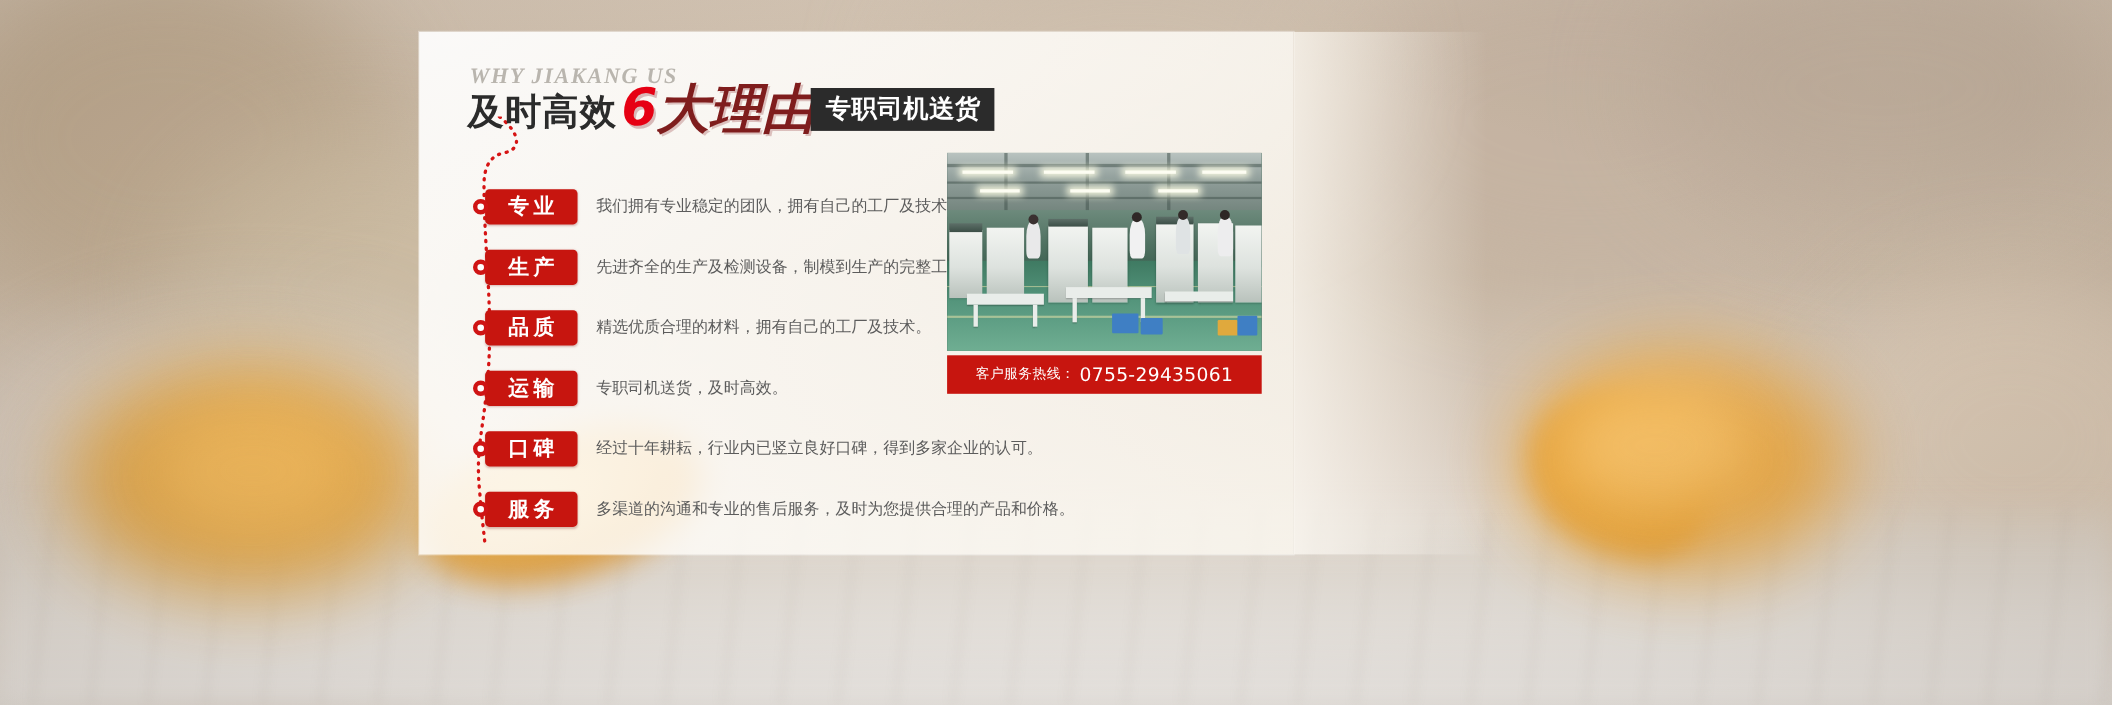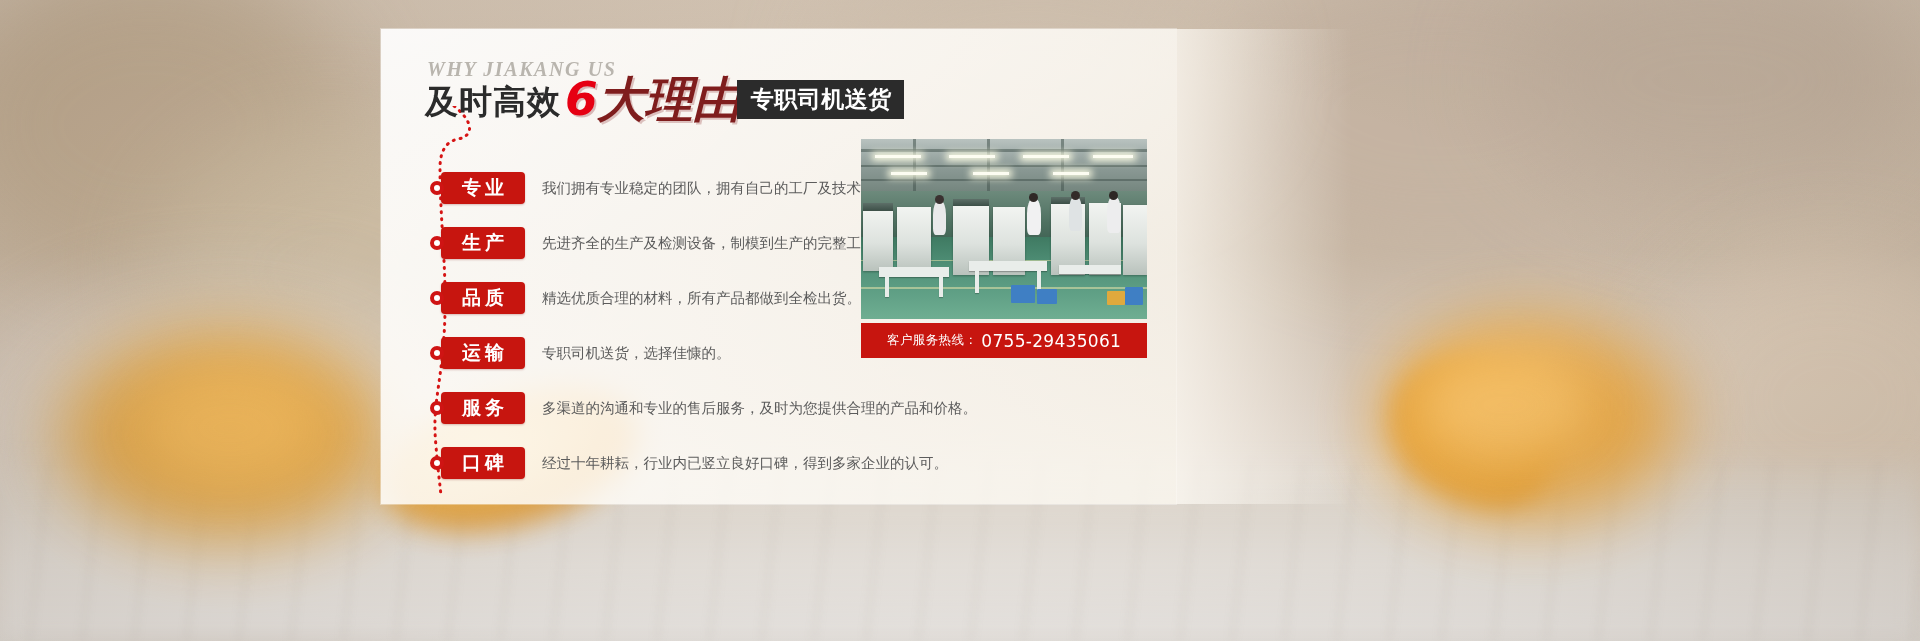--- a/index.html
+++ b/index.html
@@ -203,39 +203,39 @@
 
     <div class="row">
       <span class="dot"></span>
       <span class="tag">生产</span>
       <span class="desc">先进齐全的生产及检测设备，制模到生产的完整工艺。</span>
     </div>
 
     <div class="row">
       <span class="dot"></span>
       <span class="tag">品质</span>
-      <span class="desc">精选优质合理的材料，所有产品都做到全检出货。</span>
+      <span class="desc">精选优质合理的材料，拥有自己的工厂及技术。</span>
     </div>
 
     <div class="row">
       <span class="dot"></span>
       <span class="tag">运输</span>
-      <span class="desc">专职司机送货，选择佳慷的。</span>
+      <span class="desc">专职司机送货，及时高效。</span>
+    </div>
+
+    <div class="row">
+      <span class="dot"></span>
+      <span class="tag">口碑</span>
+      <span class="desc">经过十年耕耘，行业内已竖立良好口碑，得到多家企业的认可。</span>
     </div>
 
     <div class="row">
       <span class="dot"></span>
       <span class="tag">服务</span>
       <span class="desc">多渠道的沟通和专业的售后服务，及时为您提供合理的产品和价格。</span>
-    </div>
-
-    <div class="row">
-      <span class="dot"></span>
-      <span class="tag">口碑</span>
-      <span class="desc">经过十年耕耘，行业内已竖立良好口碑，得到多家企业的认可。</span>
     </div>
 
   </div>
 
   <div class="photo">
     <div class="ph-ceiling"></div>
     <div class="ph-beam" style="left:0;top:10px;width:286px;height:3px;"></div>
     <div class="ph-beam" style="left:0;top:26px;width:286px;height:2px;"></div>
     <div class="ph-beam" style="left:0;top:40px;width:286px;height:2px;"></div>
     <div class="ph-beam" style="left:52px;top:0;width:3px;height:56px;"></div>

